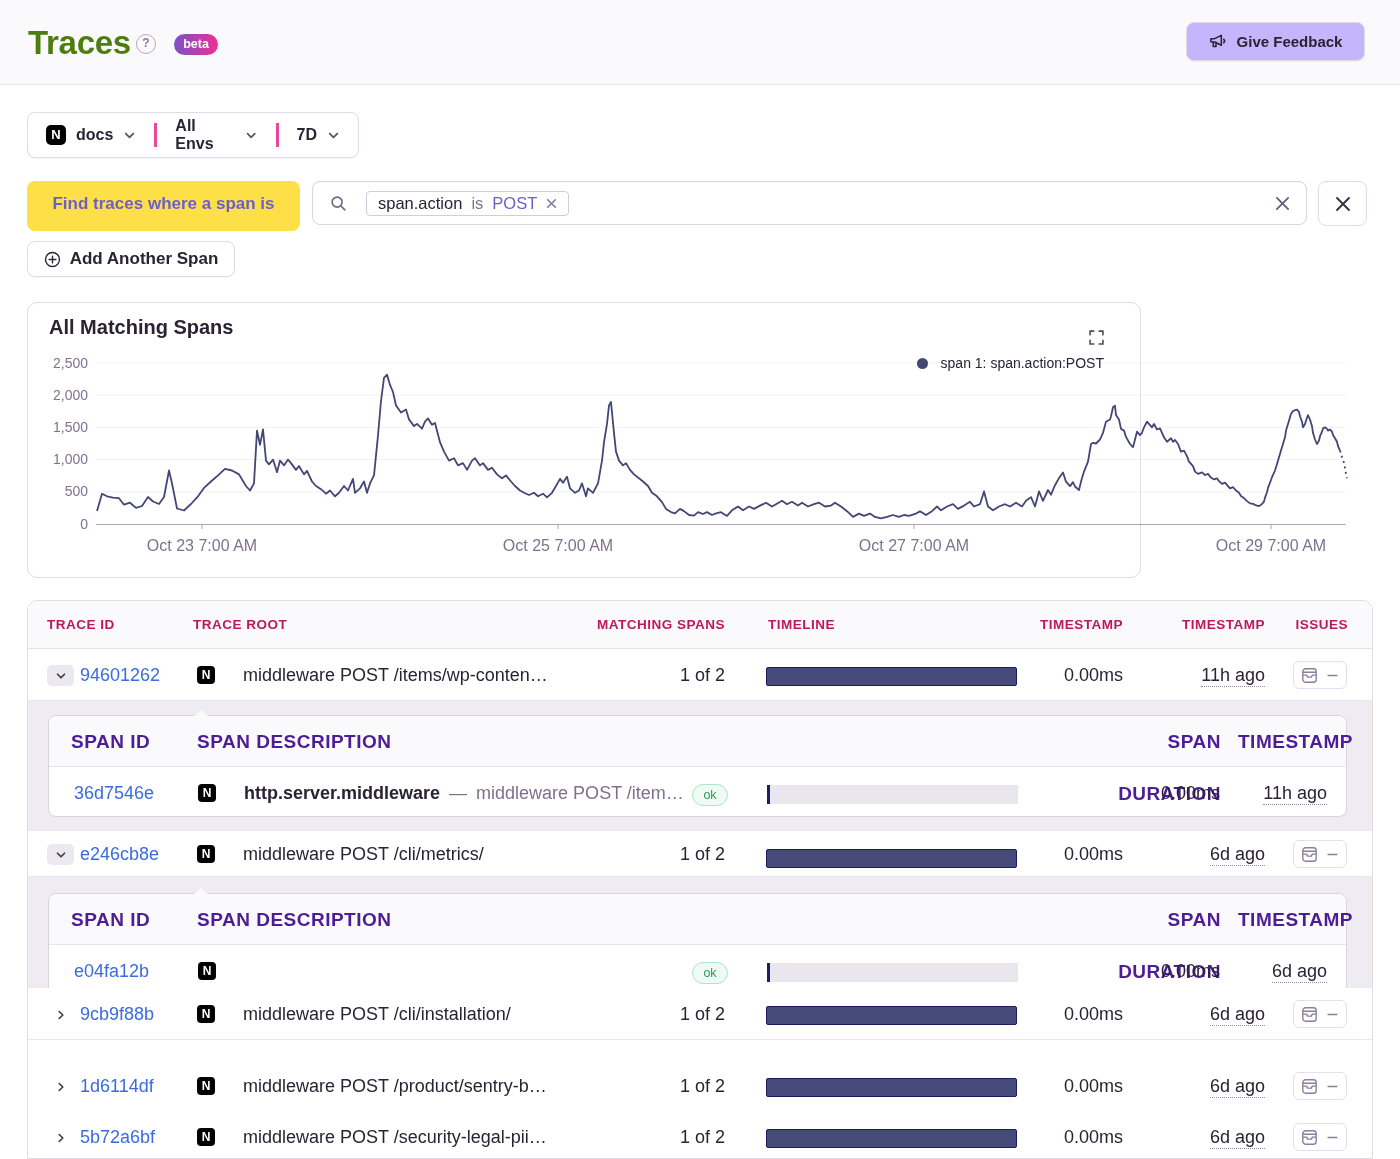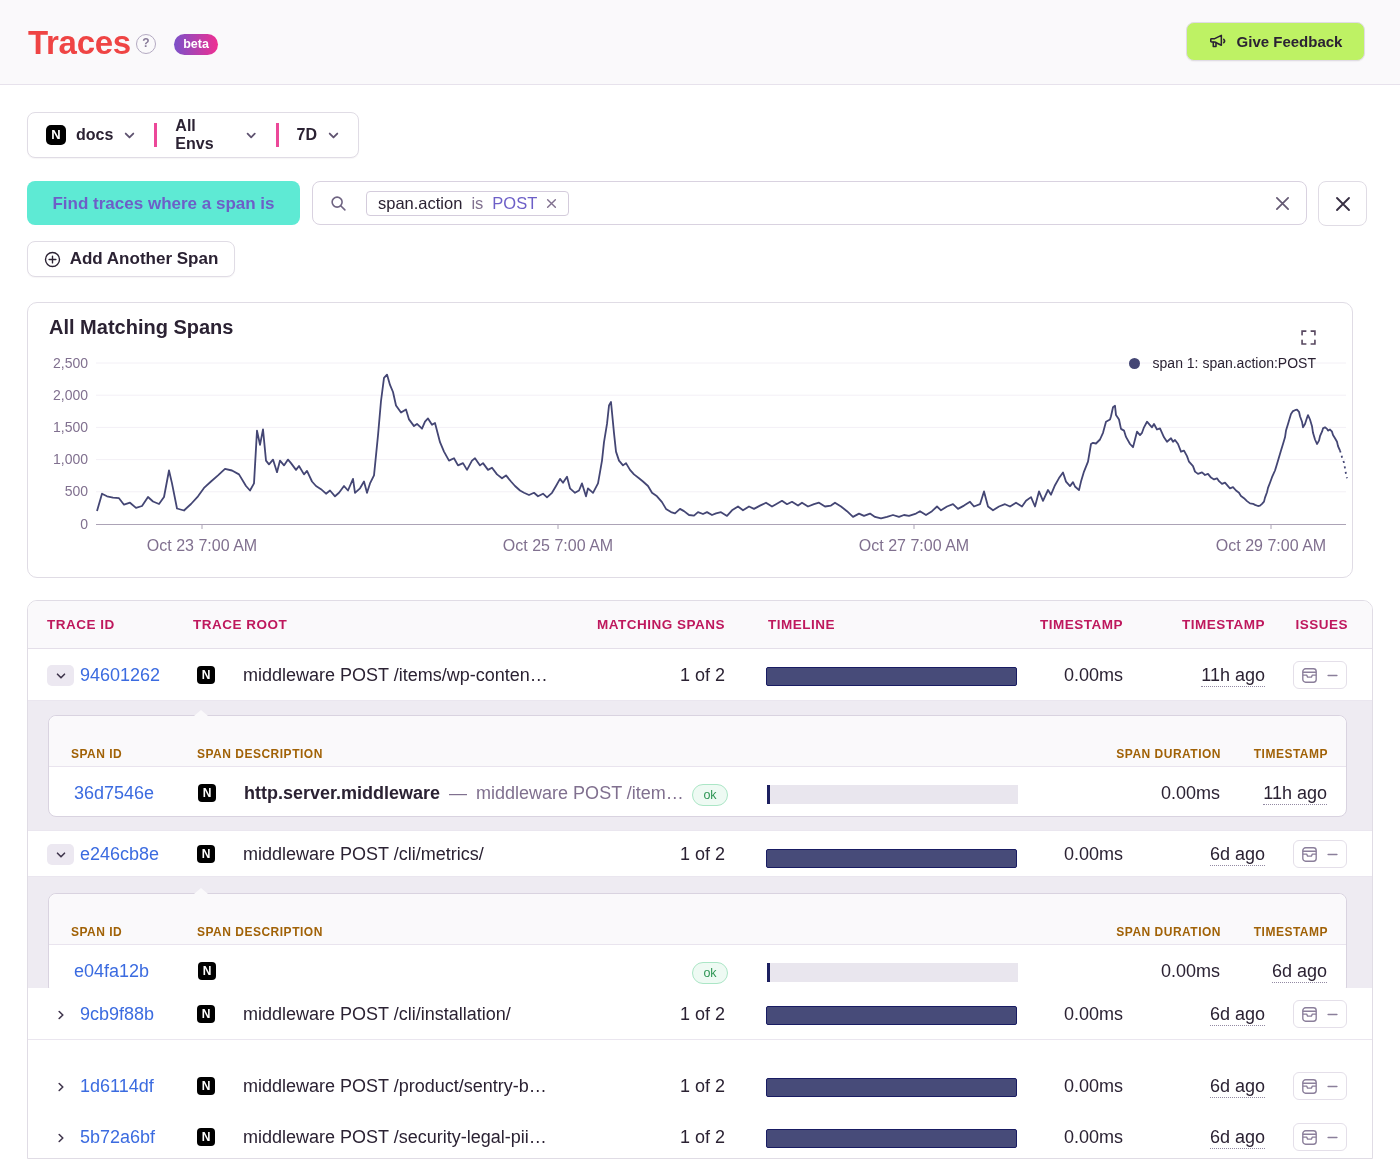--- a/index.html
+++ b/index.html
@@ -1,43 +1,43 @@
 <!DOCTYPE html>
 <html><head><meta charset="utf-8"><style>
 *{margin:0;padding:0;box-sizing:border-box;}
 html,body{width:1400px;height:1159px;background:#fff;font-family:"Liberation Sans",sans-serif;color:#2b2233;overflow:hidden;}
 .abs{position:absolute;}
 .hdr{position:absolute;left:0;top:0;width:1400px;height:85px;background:#faf9fb;border-bottom:1px solid #e7e2ec;}
-.title{position:absolute;left:28px;top:24px;font-size:33px;font-weight:700;letter-spacing:-.3px;color:#ef4444;}
+.title{position:absolute;left:28px;top:24px;font-size:33px;font-weight:700;letter-spacing:-.3px;color:#4d7c0f;}
 .helpc{position:absolute;left:136px;top:34px;width:20px;height:20px;border:1.5px solid #b4aac2;border-radius:50%;color:#887b99;font-size:12px;font-weight:700;text-align:center;line-height:17px;}
 .beta{position:absolute;left:174px;top:34px;width:44px;height:21px;border-radius:11px;background:linear-gradient(90deg,#7b51c9,#ef2f92);color:#fff;font-size:12.5px;font-weight:700;text-align:center;line-height:21px;}
-.gfb{position:absolute;left:1186px;top:22px;width:179px;height:39px;background:#bef264;border:1px solid #e0dce5;border-radius:8px;display:flex;align-items:center;justify-content:center;gap:9px;font-size:15px;font-weight:700;color:#2b2233;box-shadow:0 1px 1px rgba(43,34,51,.04);}
+.gfb{position:absolute;left:1186px;top:22px;width:179px;height:39px;background:#c4b5fd;border:1px solid #e0dce5;border-radius:8px;display:flex;align-items:center;justify-content:center;gap:9px;font-size:15px;font-weight:700;color:#2b2233;box-shadow:0 1px 1px rgba(43,34,51,.04);}
 .selbar{position:absolute;left:27px;top:112px;width:332px;height:46px;background:#fff;border:1px solid #e0dce5;border-radius:8px;display:flex;align-items:center;box-shadow:0 1px 1px rgba(43,34,51,.04);}
 .selseg{display:flex;align-items:center;gap:10px;padding:0 18px;height:24px;font-size:16px;font-weight:700;color:#2b2233;}
 .selseg+.selseg{border-left:3px solid #ec4899;}
 .nlogo{width:20px;height:20px;background:#000;border-radius:5px;color:#fff;font-size:13px;font-weight:700;text-align:center;line-height:20px;display:inline-block;}
 .nlogo.sm{width:18px;height:18px;border-radius:4px;font-size:12px;line-height:18px;}
-.findpill{position:absolute;left:27px;top:181px;width:273px;height:44px;background:#5eead4;border-radius:8px;color:#6d5fc7;font-size:17px;font-weight:700;text-align:center;line-height:46px;}
+.findpill{position:absolute;left:27px;top:181px;width:273px;height:50px;background:#fde047;border-radius:8px;color:#6d5fc7;font-size:17px;font-weight:700;text-align:center;line-height:46px;}
 .search{position:absolute;left:312px;top:181px;width:995px;height:44px;background:#fff;border:1px solid #d9d2e0;border-radius:8px;}
 .token{position:absolute;left:53px;top:9px;height:25px;border:1px solid #d4ccdc;border-radius:4px;display:flex;align-items:center;gap:9px;padding:0 11px;font-size:16.5px;}
 .xsqbtn{position:absolute;left:1318px;top:181px;width:49px;height:45px;background:#fff;border:1px solid #e0dce5;border-radius:8px;display:flex;align-items:center;justify-content:center;}
 .addspan{position:absolute;left:27px;top:241px;width:208px;height:36px;background:#fff;border:1px solid #e0dce5;border-radius:8px;display:flex;align-items:center;justify-content:center;gap:9px;font-size:17px;font-weight:700;box-shadow:0 1px 1px rgba(43,34,51,.04);}
-.card{position:absolute;left:27px;top:302px;width:1326px;height:276px;border:1px solid #e0dce5;border-radius:10px;background:#fff;}
+.card{position:absolute;left:27px;top:302px;width:1114px;height:276px;border:1px solid #e0dce5;border-radius:10px;background:#fff;}
 .ctitle{position:absolute;left:21px;top:13px;font-size:20px;font-weight:700;color:#2b2233;}
 .legend{position:absolute;top:52px;right:36px;font-size:14px;color:#2b2233;display:flex;align-items:center;gap:13px;}
 .ldot{width:11px;height:11px;border-radius:50%;background:#444674;}
 .tbl{position:absolute;left:27px;top:600px;width:1346px;height:559px;border:1px solid #e0dce5;border-radius:10px 10px 0 0;background:#fff;overflow:hidden;}
 .thead{position:absolute;left:0;top:0;width:1344px;height:48px;background:#faf9fb;border-bottom:1px solid #e4dfe9;}
 .hl{position:absolute;top:0;height:48px;line-height:48px;font-size:13.5px;font-weight:700;color:#be185d;letter-spacing:.5px;}
 .row{position:absolute;left:0;width:1344px;height:52px;background:#fff;border-bottom:1px solid #eae6ef;}
 .lav{position:absolute;left:0;width:1344px;background:#eeebf2;border-bottom:1px solid #eae6ef;}
 .ncard{position:absolute;left:20px;width:1299px;height:102px;border-radius:8px;background:#fff;border:1px solid #d9d3e0;}
 .nhead{position:absolute;left:0;top:0;width:1297px;height:51px;background:#faf9fb;border-bottom:1px solid #e9e4ee;border-radius:8px 8px 0 0;}
 .notch{position:absolute;left:145px;top:-6px;width:0;height:0;border-left:7px solid transparent;border-right:7px solid transparent;border-bottom:6px solid #faf9fb;}
-.nhl{position:absolute;top:0;height:52px;line-height:52px;font-size:12px;font-weight:700;color:#a16207;letter-spacing:.5px;margin-top:12px;}
+.nhl{position:absolute;top:0;height:52px;line-height:52px;font-size:19px;font-weight:700;color:#4c1d95;letter-spacing:.5px;}
 .chbtn{position:absolute;left:19px;top:16px;width:27px;height:21px;background:#ece8f1;border-radius:5px;display:flex;align-items:center;justify-content:center;}
 .charr{position:absolute;left:24px;top:16px;width:18px;height:21px;display:flex;align-items:center;justify-content:center;}
 .tlink{position:absolute;font-size:18px;color:#3b6be0;}
 .cell{position:absolute;font-size:18px;color:#2b2233;}
 .bar{position:absolute;left:738px;top:18px;width:251px;height:19px;background:#474b79;border:1.5px solid #191c63;border-radius:2px;}
 .minibar{position:absolute;left:718px;top:17px;width:251px;height:19px;background:#e9e6ee;}
 .minibar i{position:absolute;left:0;top:0;width:3px;height:19px;background:#1d2060;}
 .right{text-align:right;}
 .tago{border-bottom:1px dotted #938aa3;padding-bottom:1px;}
 .issuesbtn{position:absolute;left:1265px;top:12px;width:54px;height:28px;border:1px solid #e4dfe9;border-radius:6px;background:#fff;display:flex;align-items:center;justify-content:center;gap:8px;}

